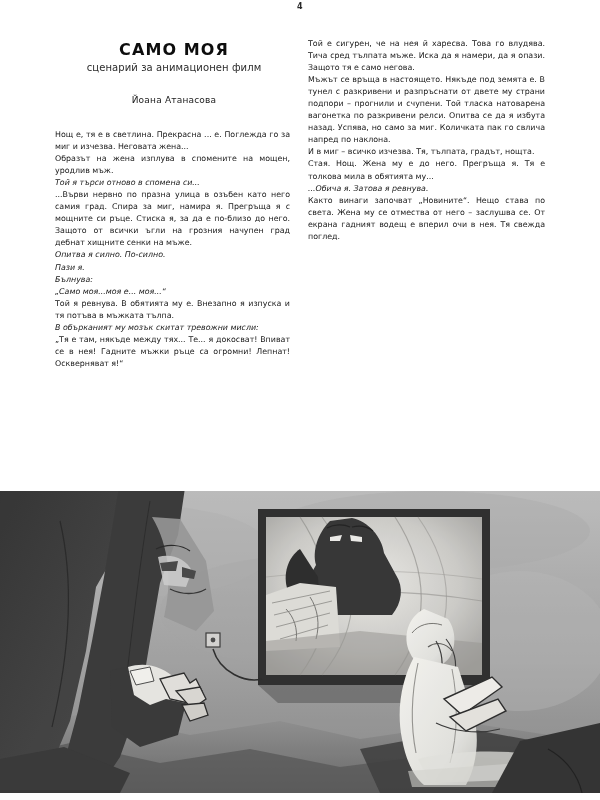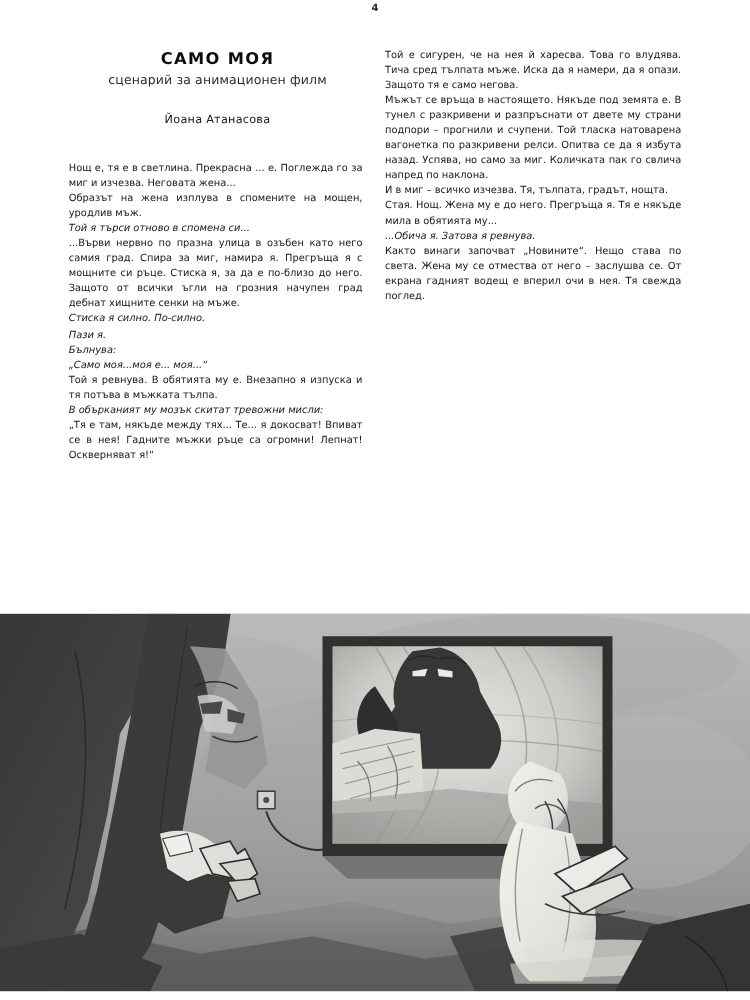--- a/index.html
+++ b/index.html
@@ -37,21 +37,21 @@
 
   
   .title-block {
     position: absolute;
     top: 40px;
     left: 55px;
     width: 238px;
     text-align: center;
   }
   .doc-title {
-    font-size: 13px;
+    font-size: 16px;
     font-weight: 700;
     letter-spacing: 1.1px;
     color: #0d0d0d;
     margin: 0;
     line-height: 1.2;
   }
   .doc-subtitle {
     font-size: 10px;
     color: #2b2b2b;
     margin: 3px 0 0 0;
@@ -108,34 +108,34 @@
     <h1 class="doc-title">САМО МОЯ</h1>
     <div class="doc-subtitle">сценарий за анимационен филм</div>
     <div class="doc-author">Йоана Атанасова</div>
   </div>
 
   <div class="col col-left">
     <p>Нощ е, тя е в светлина. Прекрасна ... е. Поглежда го за миг и изчезва. Неговата жена...</p>
     <p>Образът на жена изплува в спомените на мощен, уродлив мъж.</p>
     <p class="last-line-left">Той я търси отново в спомена си...</p>
     <p>...Върви нервно по празна улица в озъбен като него самия град. Спира за миг, намира я. Прегръща я с мощните си ръце. Стиска я, за да е по-близо до него. Защото от всички ъгли на грозния начупен град  дебнат хищните сенки на мъже.</p>
-    <p class="last-line-left">Стиска я силно. По-силно.</p>
+    <p class="last-line-left">Опитва я силно. По-силно.</p>
     <p class="last-line-left">Пази я.</p>
     <p class="last-line-left">Бълнува:</p>
     <p class="last-line-left">„Само моя...моя е... моя...“</p>
     <p>Той я ревнува. В обятията му е. Внезапно я изпуска и тя потъва в мъжката тълпа.</p>
     <p class="last-line-left">В обърканият му мозък скитат тревожни мисли:</p>
     <p>„Тя е там, някъде между тях... Те... я докосват! Впиват се в нея! Гадните мъжки ръце са огромни! Лепнат! Оскверняват я!“</p>
   </div>
 
   <div class="col col-right">
     <p>Той е сигурен, че на нея й харесва. Това го влудява. Тича сред тълпата мъже. Иска  да я намери, да я опази. Защото тя е само негова.</p>
     <p>Мъжът се връща в настоящето. Някъде под земята е. В тунел с разкривени и разпръснати от двете му страни подпори – прогнили и счупени. Той тласка натоварена вагонетка по разкривени релси. Опитва се да я избута назад. Успява, но само за миг. Количката пак го свлича напред по наклона.</p>
     <p>И в миг – всичко изчезва. Тя, тълпата, градът, нощта.</p>
-    <p>Стая. Нощ. Жена му е до него. Прегръща я. Тя е някъде мила в обятията му...</p>
+    <p>Стая. Нощ. Жена му е до него. Прегръща я. Тя е толкова мила в обятията му...</p>
     <p class="last-line-left">...Обича я. Затова я ревнува.</p>
     <p>Както винаги започват „Новините“. Нещо става по света. Жена му се отмества от него – заслушва се. От екрана гадният водещ е вперил очи в нея. Тя свежда поглед.</p>
   </div>
 
   <div class="illustration">
     <svg viewBox="0 0 600 302" preserveAspectRatio="none" aria-hidden="true">
       <defs>
         <linearGradient id="wash" x1="0" y1="0" x2="0" y2="1">
           <stop offset="0%" stop-color="#b6b6b6"></stop>
           <stop offset="55%" stop-color="#9a9a9a"></stop>

